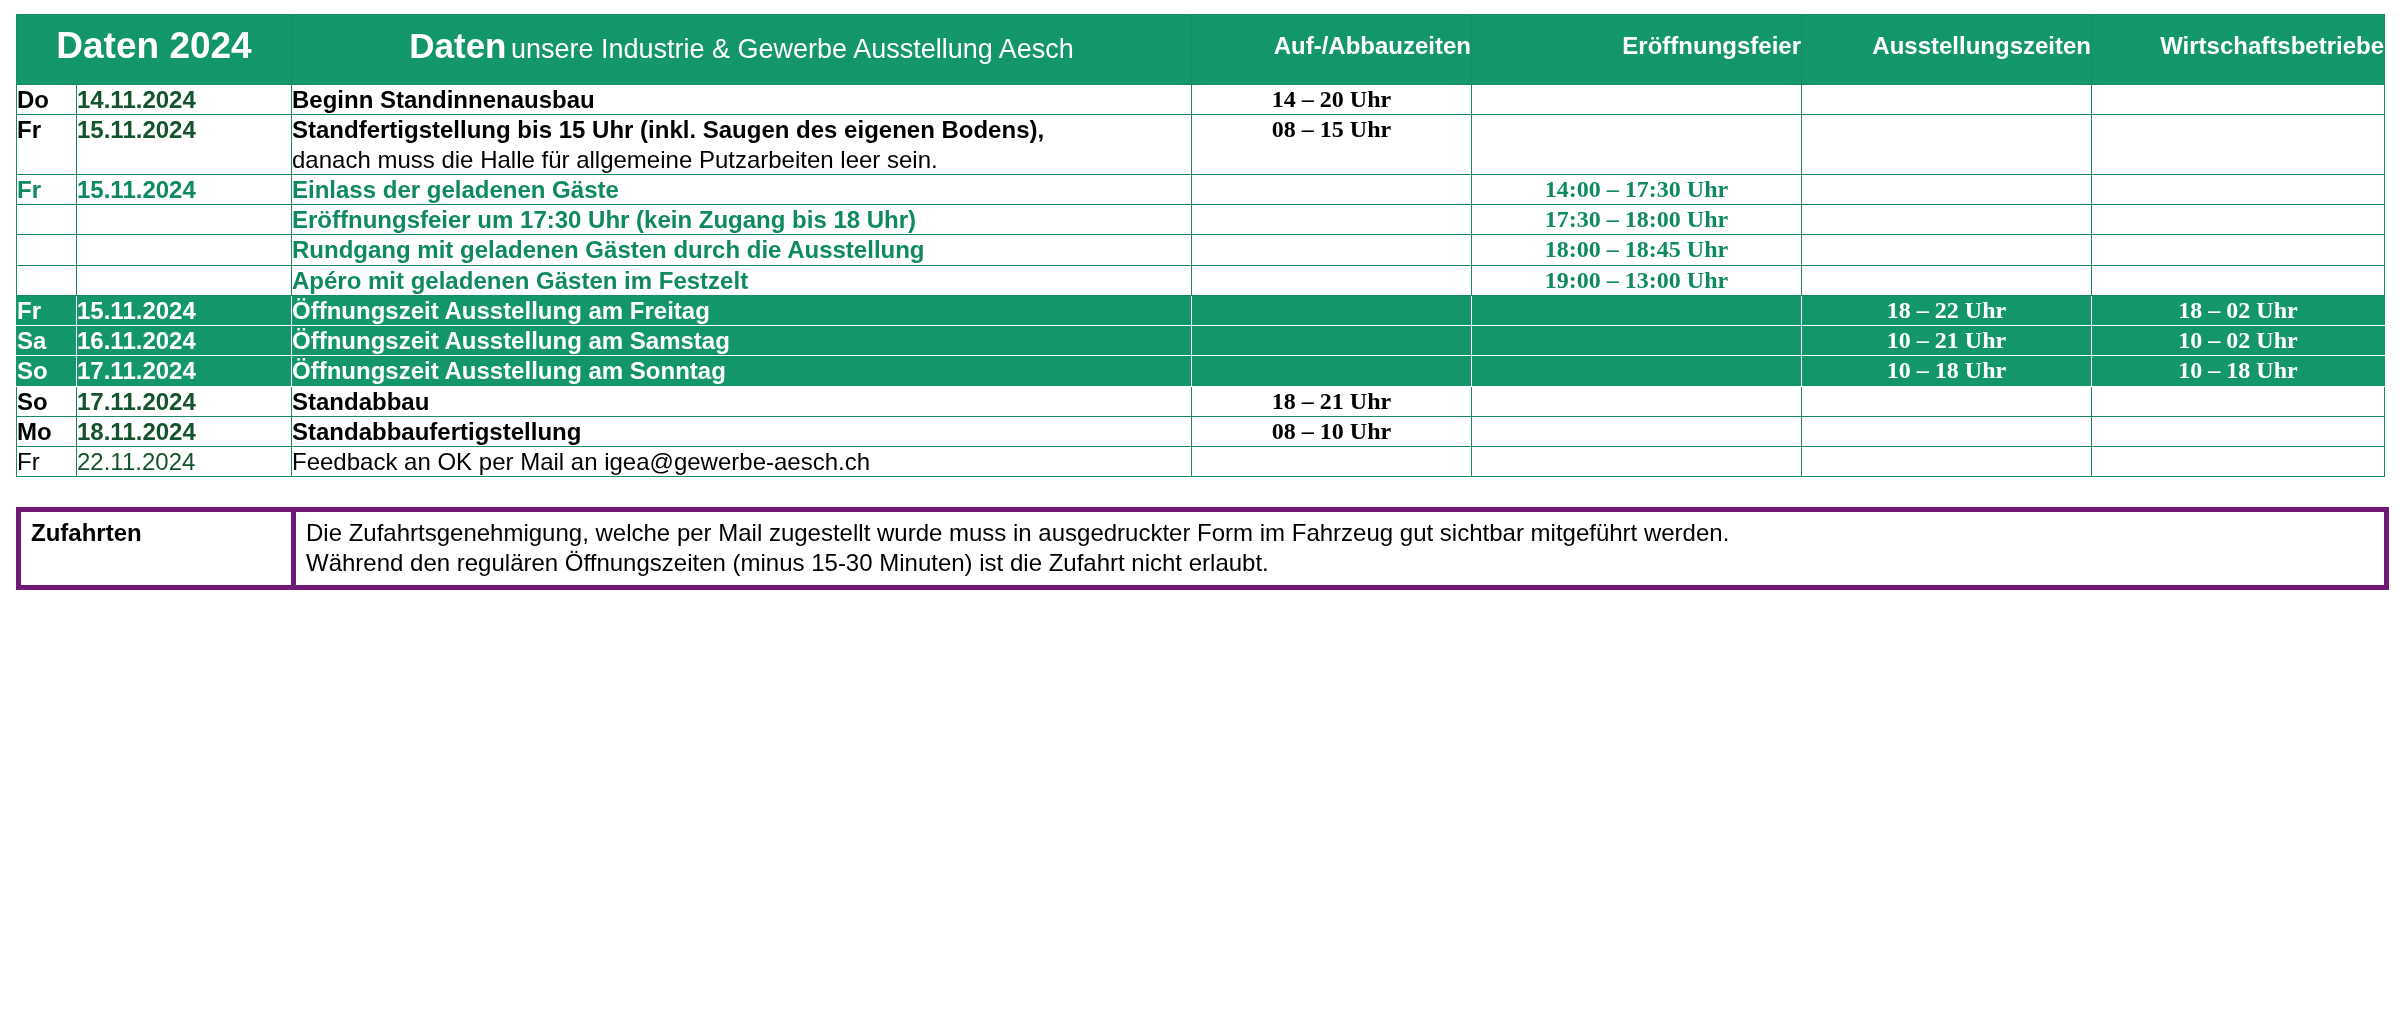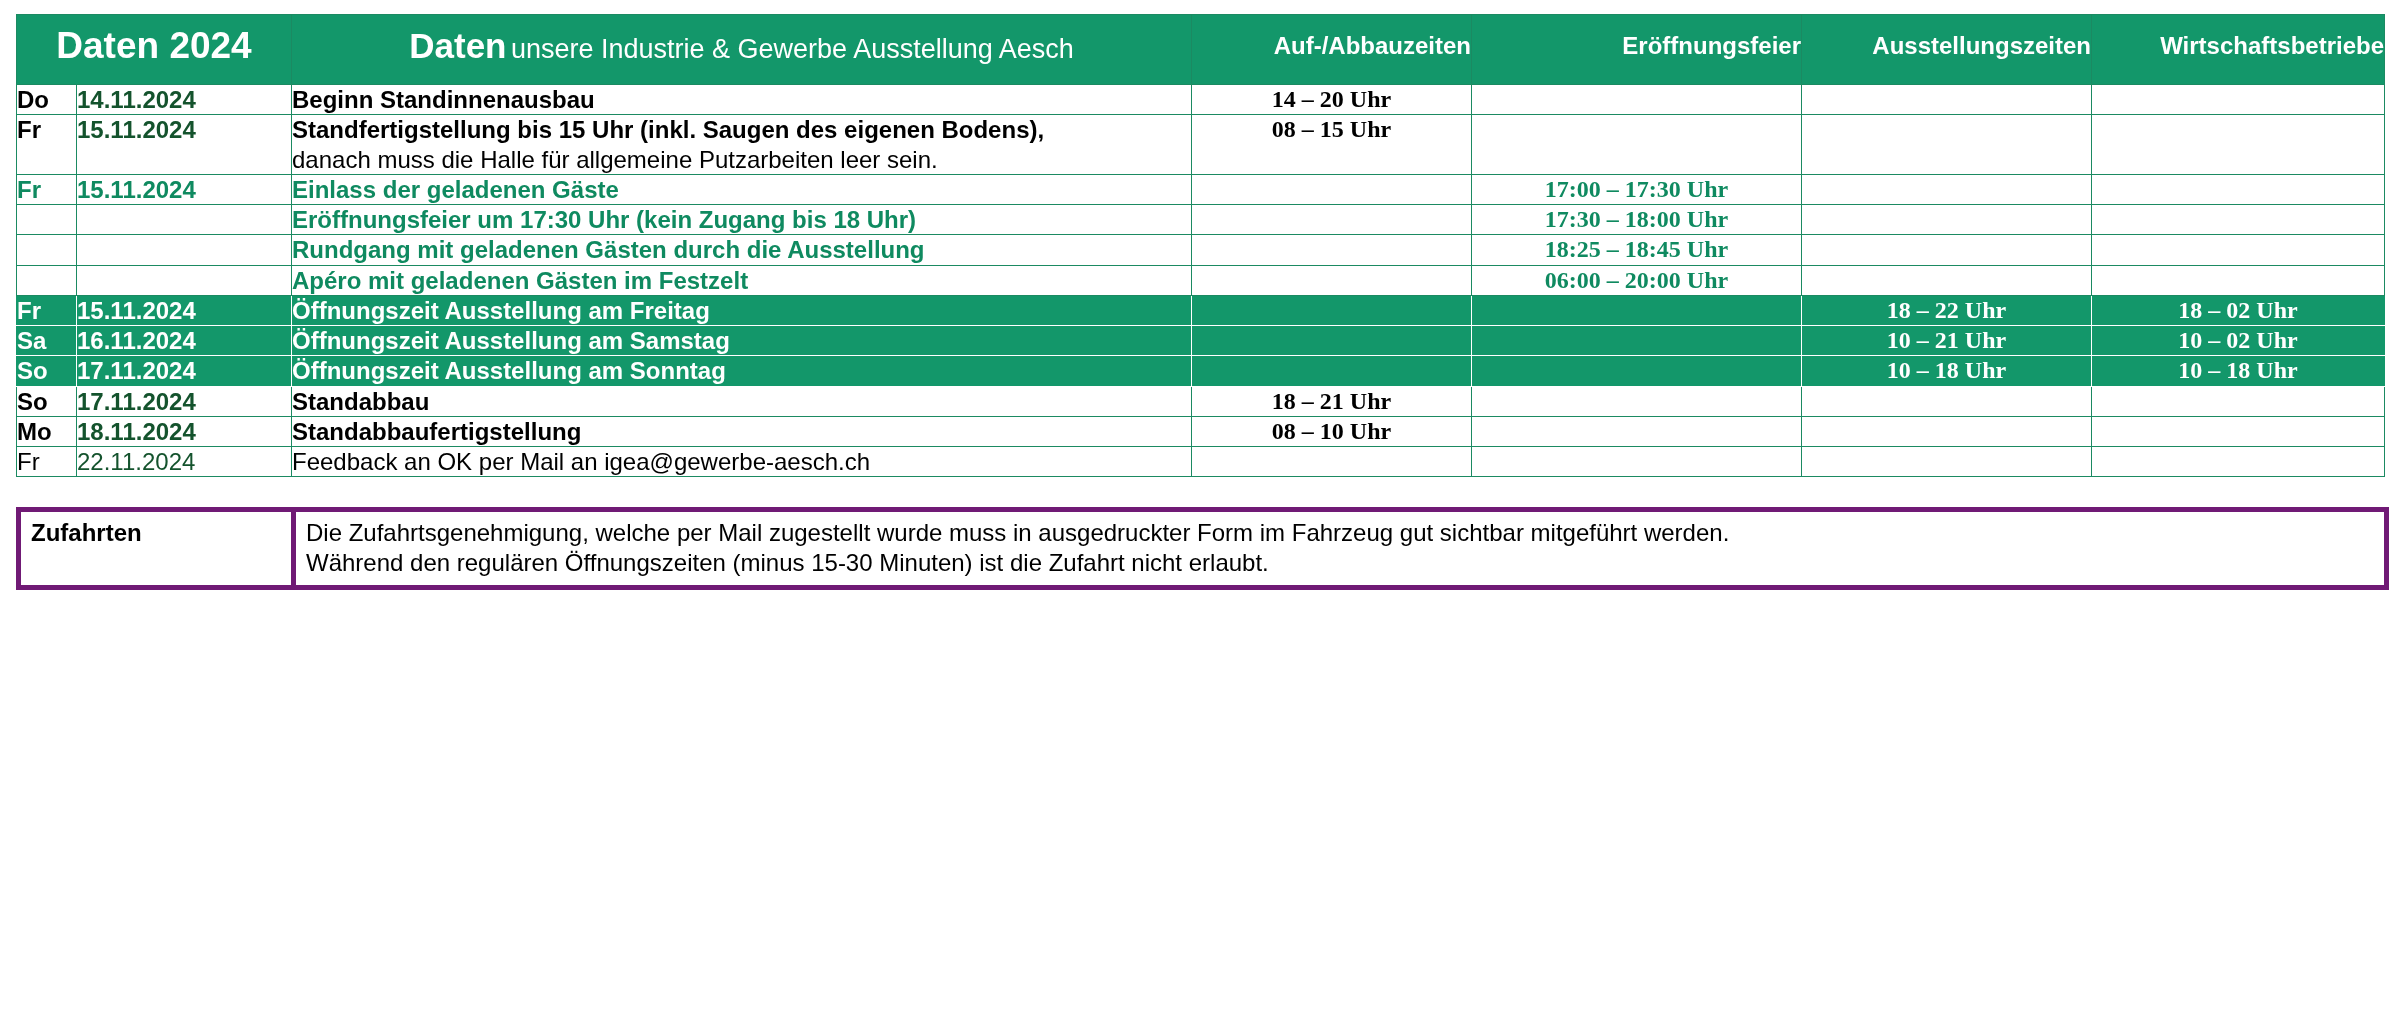--- a/index.html
+++ b/index.html
@@ -205,48 +205,48 @@
           <td class="cell time">08 – 15 Uhr</td>
           <td class="cell time"></td>
           <td class="cell time"></td>
           <td class="cell time"></td>
         </tr>
         <tr class="green-text">
           <td class="cell day">Fr</td>
           <td class="cell date">15.11.2024</td>
           <td class="cell desc"><span>Einlass der geladenen Gäste</span></td>
           <td class="cell time"></td>
-          <td class="cell time">17:00 – 17:30 Uhr</td>
+          <td class="cell time">14:00 – 17:30 Uhr</td>
           <td class="cell time"></td>
           <td class="cell time"></td>
         </tr>
         <tr class="green-text">
           <td class="cell day"></td>
           <td class="cell date"></td>
           <td class="cell desc"><span>Eröffnungsfeier um 17:30 Uhr (kein Zugang bis 18 Uhr)</span></td>
           <td class="cell time"></td>
           <td class="cell time">17:30 – 18:00 Uhr</td>
           <td class="cell time"></td>
           <td class="cell time"></td>
         </tr>
         <tr class="green-text">
           <td class="cell day"></td>
           <td class="cell date"></td>
           <td class="cell desc"><span>Rundgang mit geladenen Gästen durch die Ausstellung</span></td>
           <td class="cell time"></td>
-          <td class="cell time">18:25 – 18:45 Uhr</td>
+          <td class="cell time">18:00 – 18:45 Uhr</td>
           <td class="cell time"></td>
           <td class="cell time"></td>
         </tr>
         <tr class="green-text">
           <td class="cell day"></td>
           <td class="cell date"></td>
           <td class="cell desc"><span>Apéro mit geladenen Gästen im Festzelt</span></td>
           <td class="cell time"></td>
-          <td class="cell time">06:00 – 20:00 Uhr</td>
+          <td class="cell time">19:00 – 13:00 Uhr</td>
           <td class="cell time"></td>
           <td class="cell time"></td>
         </tr>
         <tr class="green-fill">
           <td class="cell day">Fr</td>
           <td class="cell date">15.11.2024</td>
           <td class="cell desc"><span>Öffnungszeit Ausstellung am Freitag</span></td>
           <td class="cell time"></td>
           <td class="cell time"></td>
           <td class="cell time">18 – 22 Uhr</td>

